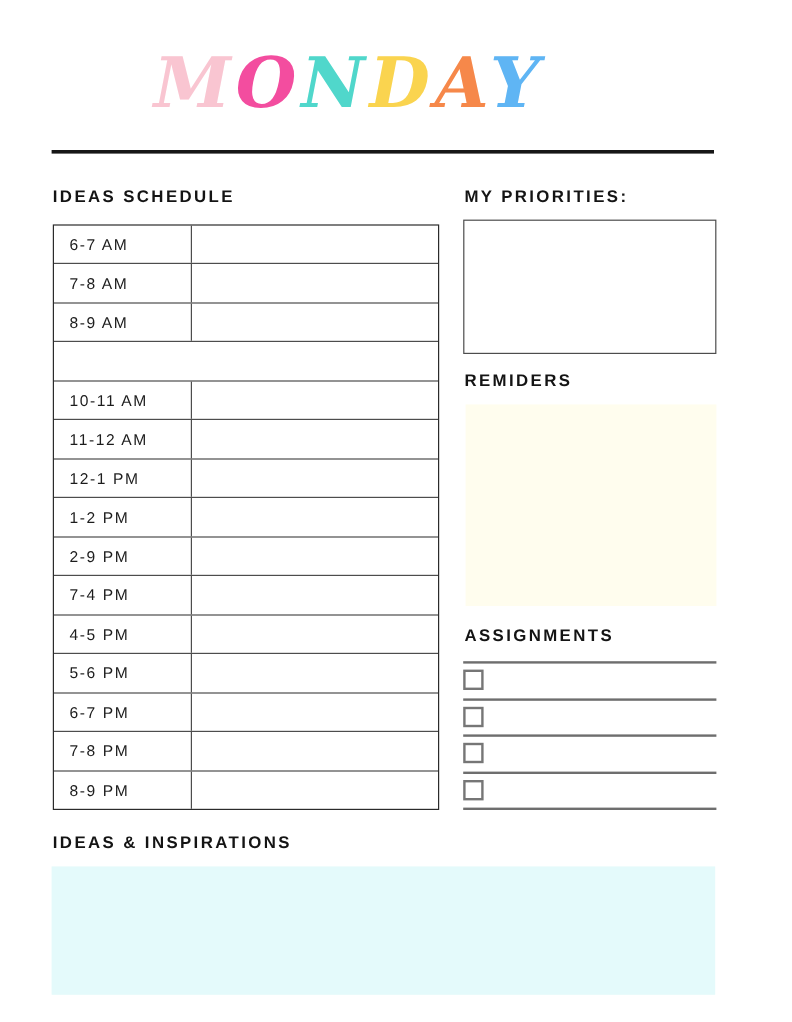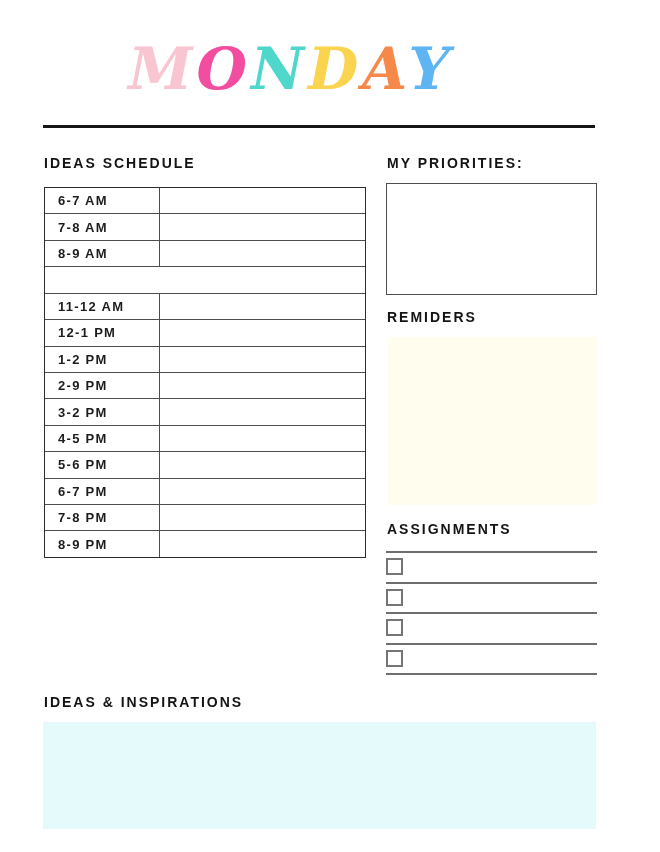--- a/index.html
+++ b/index.html
@@ -20,24 +20,23 @@
   }
 
   
   .heading{
     position:absolute;font-size:14px;font-weight:bold;letter-spacing:2px;color:#141414;
     white-space:nowrap;
   }
 
   
   .sched-table{
-    position:absolute;left:44px;top:187px;width:322px;height:371px;
+    position:absolute;left:44px;top:187px;width:322px;height:488px;
     border:1px solid #2b2b2b;box-sizing:border-box;display:flex;flex-direction:column;
     background:#fff;
-    font-weight:bold;
   }
   .sched-row{flex:1;display:flex;border-bottom:1px solid #4d4d4d;}
   .sched-row:last-child{border-bottom:none;}
   .sched-time{
     width:115px;border-right:1px solid #4d4d4d;display:flex;align-items:center;
     padding-left:13px;box-sizing:border-box;font-size:13px;letter-spacing:1.3px;color:#1c1c1c;
   }
   .sched-slot{flex:1;}
 
   
@@ -92,37 +91,41 @@
       <div class="sched-slot"></div>
     </div>
     <div class="sched-row">
       <div class="sched-time">8-9 AM</div>
       <div class="sched-slot"></div>
     </div>
     <div class="sched-row">
       <div class="sched-slot"></div>
     </div>
     <div class="sched-row">
+      <div class="sched-time">10-11 AM</div>
+      <div class="sched-slot"></div>
+    </div>
+    <div class="sched-row">
       <div class="sched-time">11-12 AM</div>
       <div class="sched-slot"></div>
     </div>
     <div class="sched-row">
       <div class="sched-time">12-1 PM</div>
       <div class="sched-slot"></div>
     </div>
     <div class="sched-row">
       <div class="sched-time">1-2 PM</div>
       <div class="sched-slot"></div>
     </div>
     <div class="sched-row">
       <div class="sched-time">2-9 PM</div>
       <div class="sched-slot"></div>
     </div>
     <div class="sched-row">
-      <div class="sched-time">3-2 PM</div>
+      <div class="sched-time">7-4 PM</div>
       <div class="sched-slot"></div>
     </div>
     <div class="sched-row">
       <div class="sched-time">4-5 PM</div>
       <div class="sched-slot"></div>
     </div>
     <div class="sched-row">
       <div class="sched-time">5-6 PM</div>
       <div class="sched-slot"></div>
     </div>

